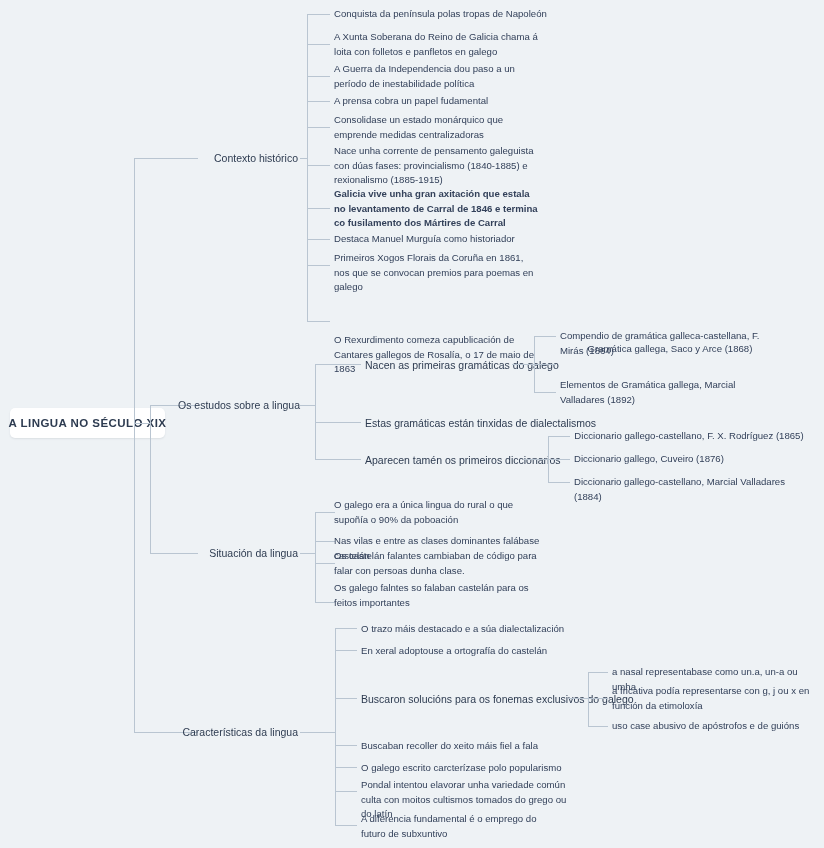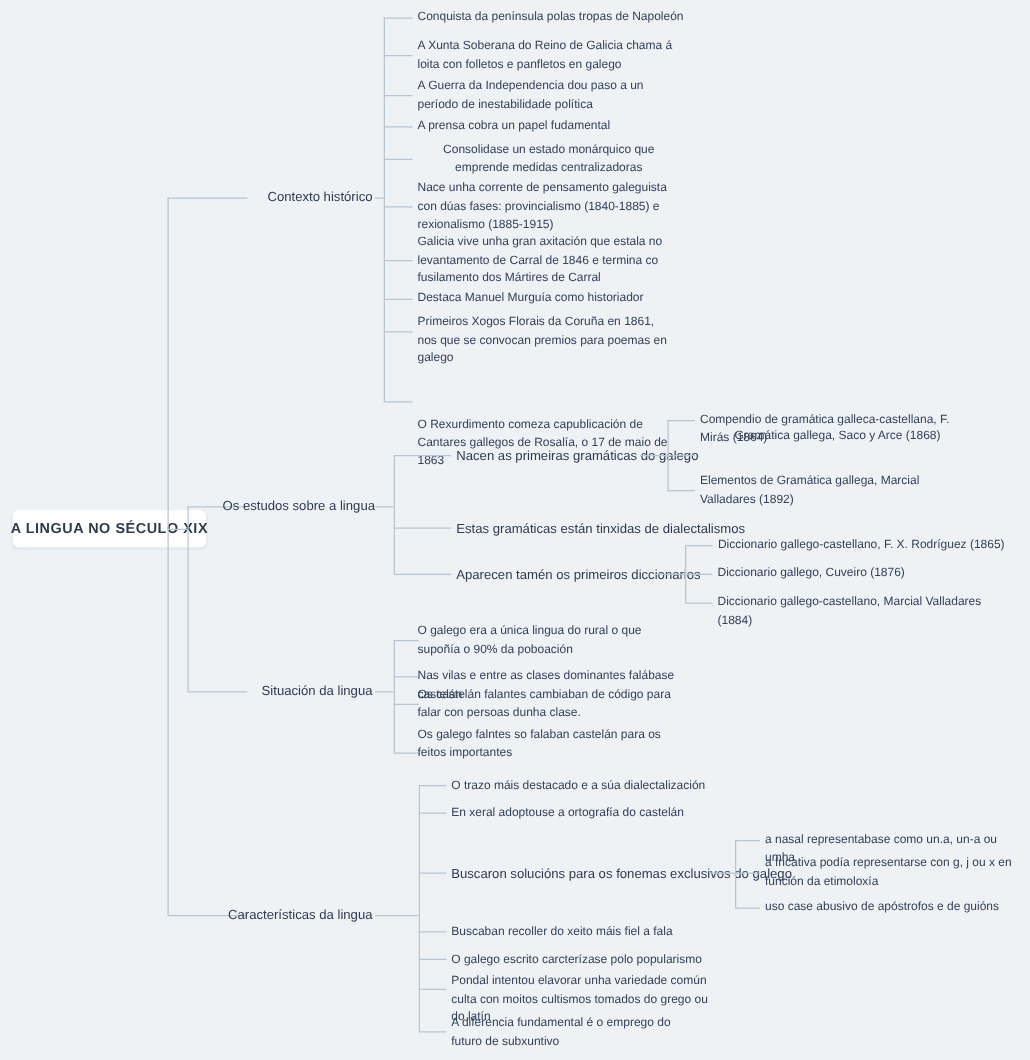--- a/index.html
+++ b/index.html
@@ -114,25 +114,25 @@
   <div class="ln-h" style="left:307px; top:321px; width:23px;"></div>
 
   <div class="leaf" style="left:334px; top:7px; width:260px;">
     <span>Conquista da península polas tropas de Napoleón</span></div>
   <div class="leaf" style="left:334px; top:30px; width:210px;">
     <span>A Xunta Soberana do Reino de Galicia chama á loita con folletos e panfletos en galego</span></div>
   <div class="leaf" style="left:334px; top:62px; width:200px;">
     <span>A Guerra da Independencia dou paso  a un período de inestabilidade política</span></div>
   <div class="leaf" style="left:334px; top:94px; width:240px;">
     <span>A prensa cobra un papel fudamental</span></div>
-  <div class="leaf" style="left:334px; top:113px; width:210px;text-align:center;">
+  <div class="leaf" style="left:334px; top:113px; width:210px;">
     <span>Consolidase un estado monárquico que emprende medidas centralizadoras</span></div>
   <div class="leaf" style="left:334px; top:144px; width:204px;">
     <span>Nace unha corrente de pensamento galeguista con dúas fases: provincialismo (1840-1885) e rexionalismo (1885-1915)</span></div>
-  <div class="leaf" style="left:334px; top:187px; width:210px;">
+  <div class="leaf" style="left:334px; top:187px; width:210px;font-weight:bold;">
     <span>Galicia vive unha gran axitación  que estala no levantamento de Carral de 1846 e termina co fusilamento dos Mártires de Carral</span></div>
   <div class="leaf" style="left:334px; top:232px; width:230px;">
     <span>Destaca Manuel Murguía como historiador</span></div>
   <div class="leaf" style="left:334px; top:251px; width:205px;">
     <span>Primeiros Xogos Florais da Coruña en 1861, nos que se convocan premios para poemas en galego</span></div>
   <div class="leaf" style="left:334px; top:307px; width:200px;margin-top:26px;">
     <span>O Rexurdimento comeza capublicación de Cantares gallegos de Rosalía, o 17 de maio de 1863</span></div>
 
   <div class="ln-h" style="left:300px; top:405px; width:15px;"></div>
   <div class="ln-v" style="left:315px; top:364px; height:95px;"></div>

